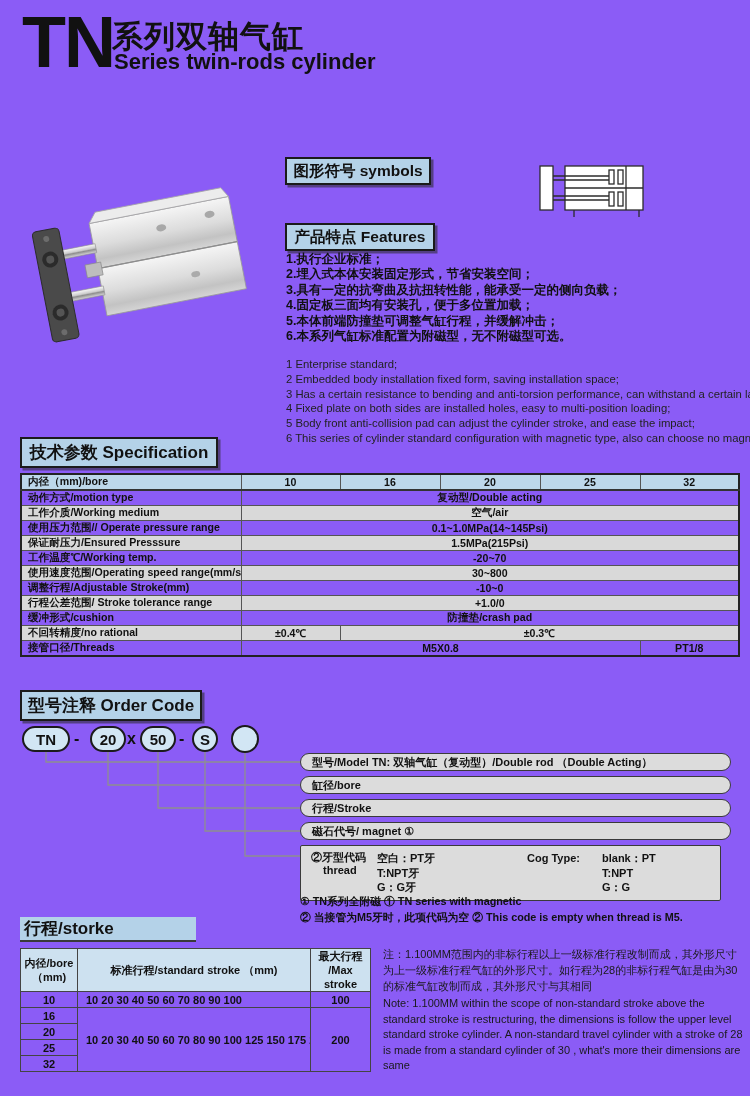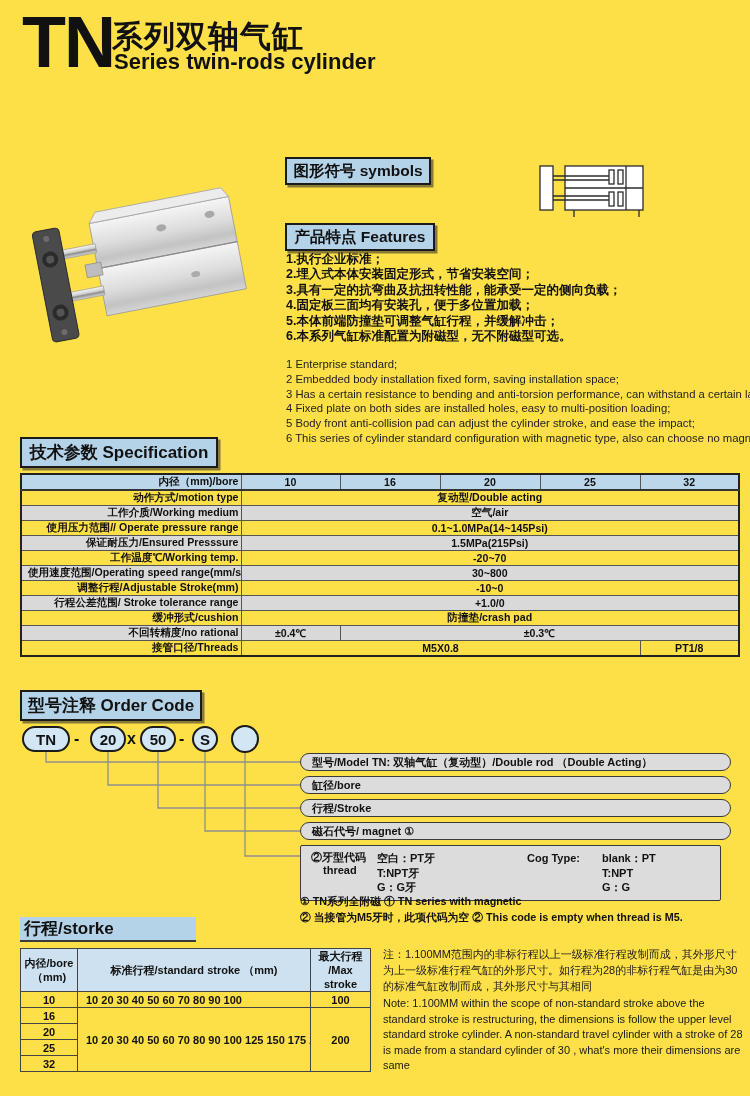--- a/index.html
+++ b/index.html
@@ -1,16 +1,16 @@
 <!DOCTYPE html>
 <html><head>
 <meta charset="utf-8">
 <style>
   html,body{margin:0;padding:0;background:#fff;}
-  .page{position:relative;width:750px;height:1096px;background:#fde047;overflow:hidden;
+  .page{position:relative;width:750px;height:1096px;background:#8b5cf6;overflow:hidden;
         font-family:"Liberation Sans",sans-serif;color:#111;}
   .abs{position:absolute;}
 
   
   .title-tn{left:22px;top:4px;font-size:72px;font-weight:900;letter-spacing:-2px;line-height:76px;}
   .title-cn{left:112px;top:16px;font-size:31px;font-weight:900;letter-spacing:1px;}
   .title-en{left:114px;top:49px;font-size:22px;font-weight:800;}
 
   
   .hbox{background:#b4d2e8;border:2px solid #1b1b1b;box-shadow:2.5px 2.5px 0 rgba(40,40,40,.55);
@@ -21,21 +21,21 @@
         justify-content:flex-start;padding-left:4px;font-size:17px;height:23px;}
 
   
   .feat-cn{left:286px;top:252px;font-size:12.5px;font-weight:700;line-height:15.4px;white-space:nowrap;}
   .feat-en{left:286px;top:357px;font-size:11.3px;font-weight:400;line-height:14.8px;color:#222;white-space:nowrap;}
 
   
   .spec-table{left:20px;top:473px;width:718px;border-collapse:collapse;table-layout:fixed;
         font-size:10.6px;font-weight:700;}
   .spec-table td{border:1px solid #555;height:13.8px;padding:0 2px;overflow:hidden;white-space:nowrap;}
-  .spec-table .lbl{text-align:right;padding-left:6px;}
+  .spec-table .lbl{text-align:left;padding-left:6px;}
   .spec-table .val{text-align:center;}
   .spec-table tr.blue td{background:#bdd7ea;}
   .spec-table tr.shade td{background:#d9d9d9;}
   .spec-table{border:2px solid #222;}
   .spec-table thead td{border-bottom:2px solid #333;}
 
   
   .bubble{background:#d2e6f4;border:2px solid #1b1b1b;font-weight:800;font-size:15px;
         display:flex;align-items:center;justify-content:center;}
   .pill{border-radius:13px;height:22px;}

